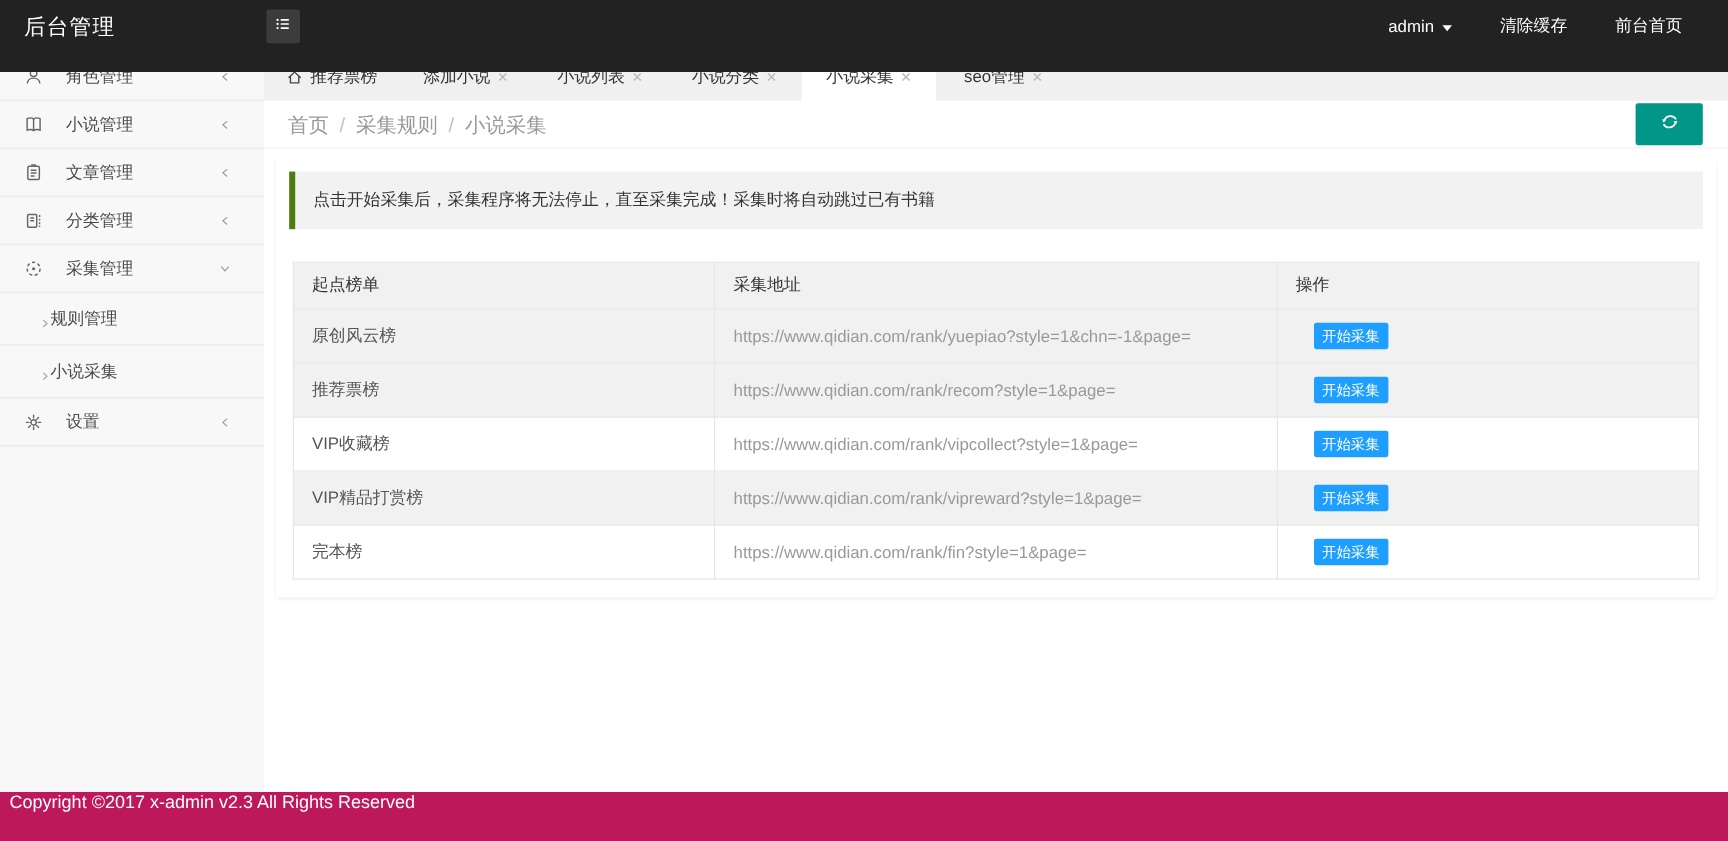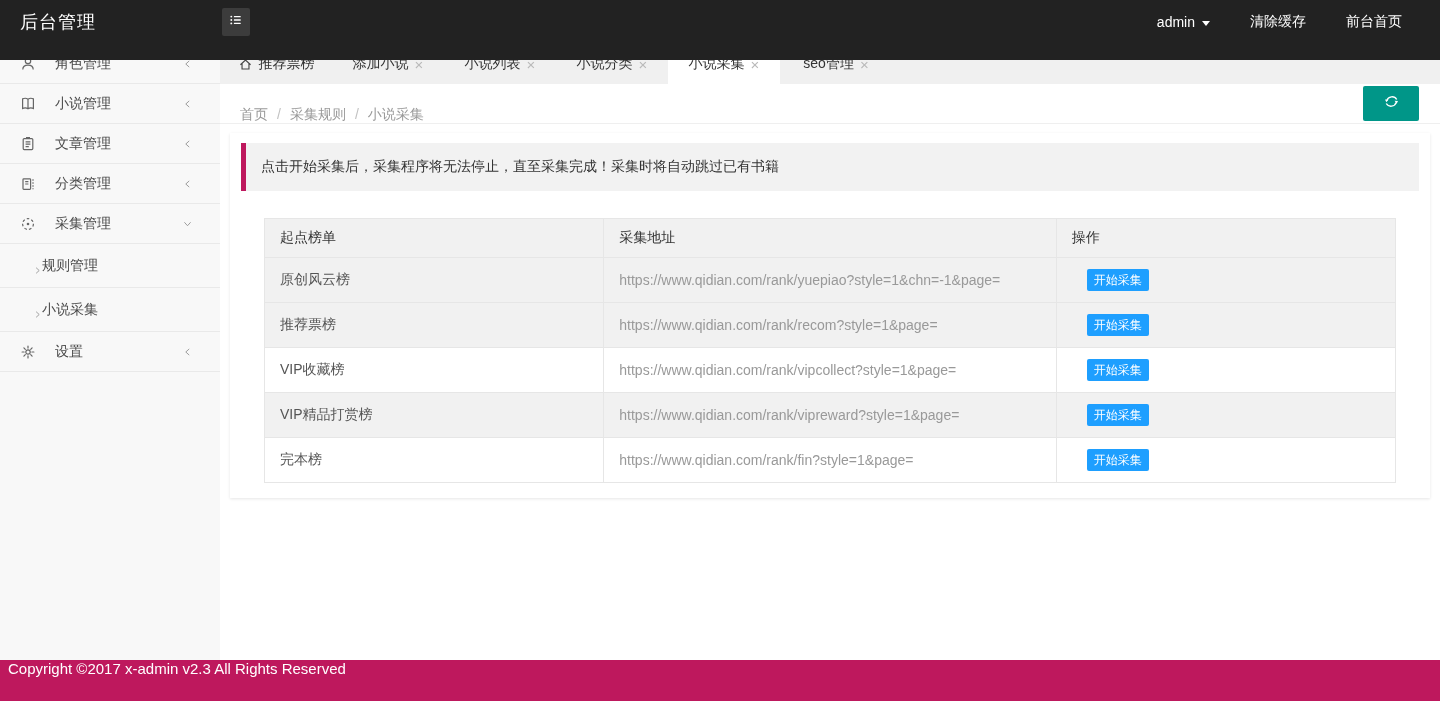--- a/index.html
+++ b/index.html
@@ -35,32 +35,32 @@
   .tabbar { position:absolute; left:220px; top:44px; right:0; height:40px; background:#f0f0f0; display:flex; }
   .tab { width:112px; height:40px; display:flex; align-items:center; justify-content:center; gap:6px;
          font-size:14px; color:#333; cursor:pointer; white-space:nowrap; }
   .tab.active { background:#fff; }
   .close-icon { color:#b9b9b9; font-size:15px; line-height:1; cursor:pointer; }
   .close-icon::before { content:"×"; }
   .home-icon { width:15px; height:15px; }
 
   
   .crumbbar { position:absolute; left:220px; top:84px; right:0; height:40px; background:#fff; border-bottom:1px solid #efefef; }
-  .crumbs { position:absolute; left:20px; top:0; height:40px; display:flex; align-items:flex-end; font-size:14px; }
+  .crumbs { position:absolute; left:20px; top:0; height:40px; display:flex; align-items:center; font-size:17px; }
   .crumb { color:#999; cursor:pointer; }
   .crumb.current { cursor:default; }
   .crumb + .crumb::before { content:"/"; margin:0 9px; color:#c2c2c2; }
   .refresh-button { position:absolute; right:21px; top:2px; width:56px; height:35px; background:#009688;
                     border-radius:2px; display:flex; align-items:center; justify-content:center; cursor:pointer; }
 
   
   .content { position:absolute; left:220px; top:124px; right:0; bottom:41px; background:#fff; overflow:hidden; }
   .card { margin:9px 10px; background:#fff; box-shadow:0 1px 3px rgba(0,0,0,0.10); padding:10px 11px 15px; }
-  .alert { border-left:5px solid #be185d; background:#f2f2f2; padding:15px 15px; font-size:14px; color:#333; }
-  .tablewrap { margin:27px 23px 0; }
+  .alert { border-left:5px solid #4d7c0f; background:#f2f2f2; padding:15px 15px; font-size:14px; color:#333; }
+  .tablewrap { margin:27px 3px 0; }
   table { width:100%; border-collapse:collapse; font-size:14px; table-layout:fixed; }
   col.c1 { width:30%; } col.c2 { width:40%; } col.c3 { width:30%; }
   th, td { border:1px solid #e6e6e6; text-align:left; padding-left:15px; }
   th { height:39px; font-weight:400; color:#333; background:#f1f1f1; }
   td { height:45px; color:#555; }
   td.url { color:#999; }
   tr.striped td { background:#f1f1f1; }
   .start-btn { display:inline-block; background:#1E9FFF; color:#fff; font-size:12px; height:22px; line-height:22px;
                padding:0 7px; border-radius:2px; border:none; cursor:pointer; margin-left:15px; }
 

